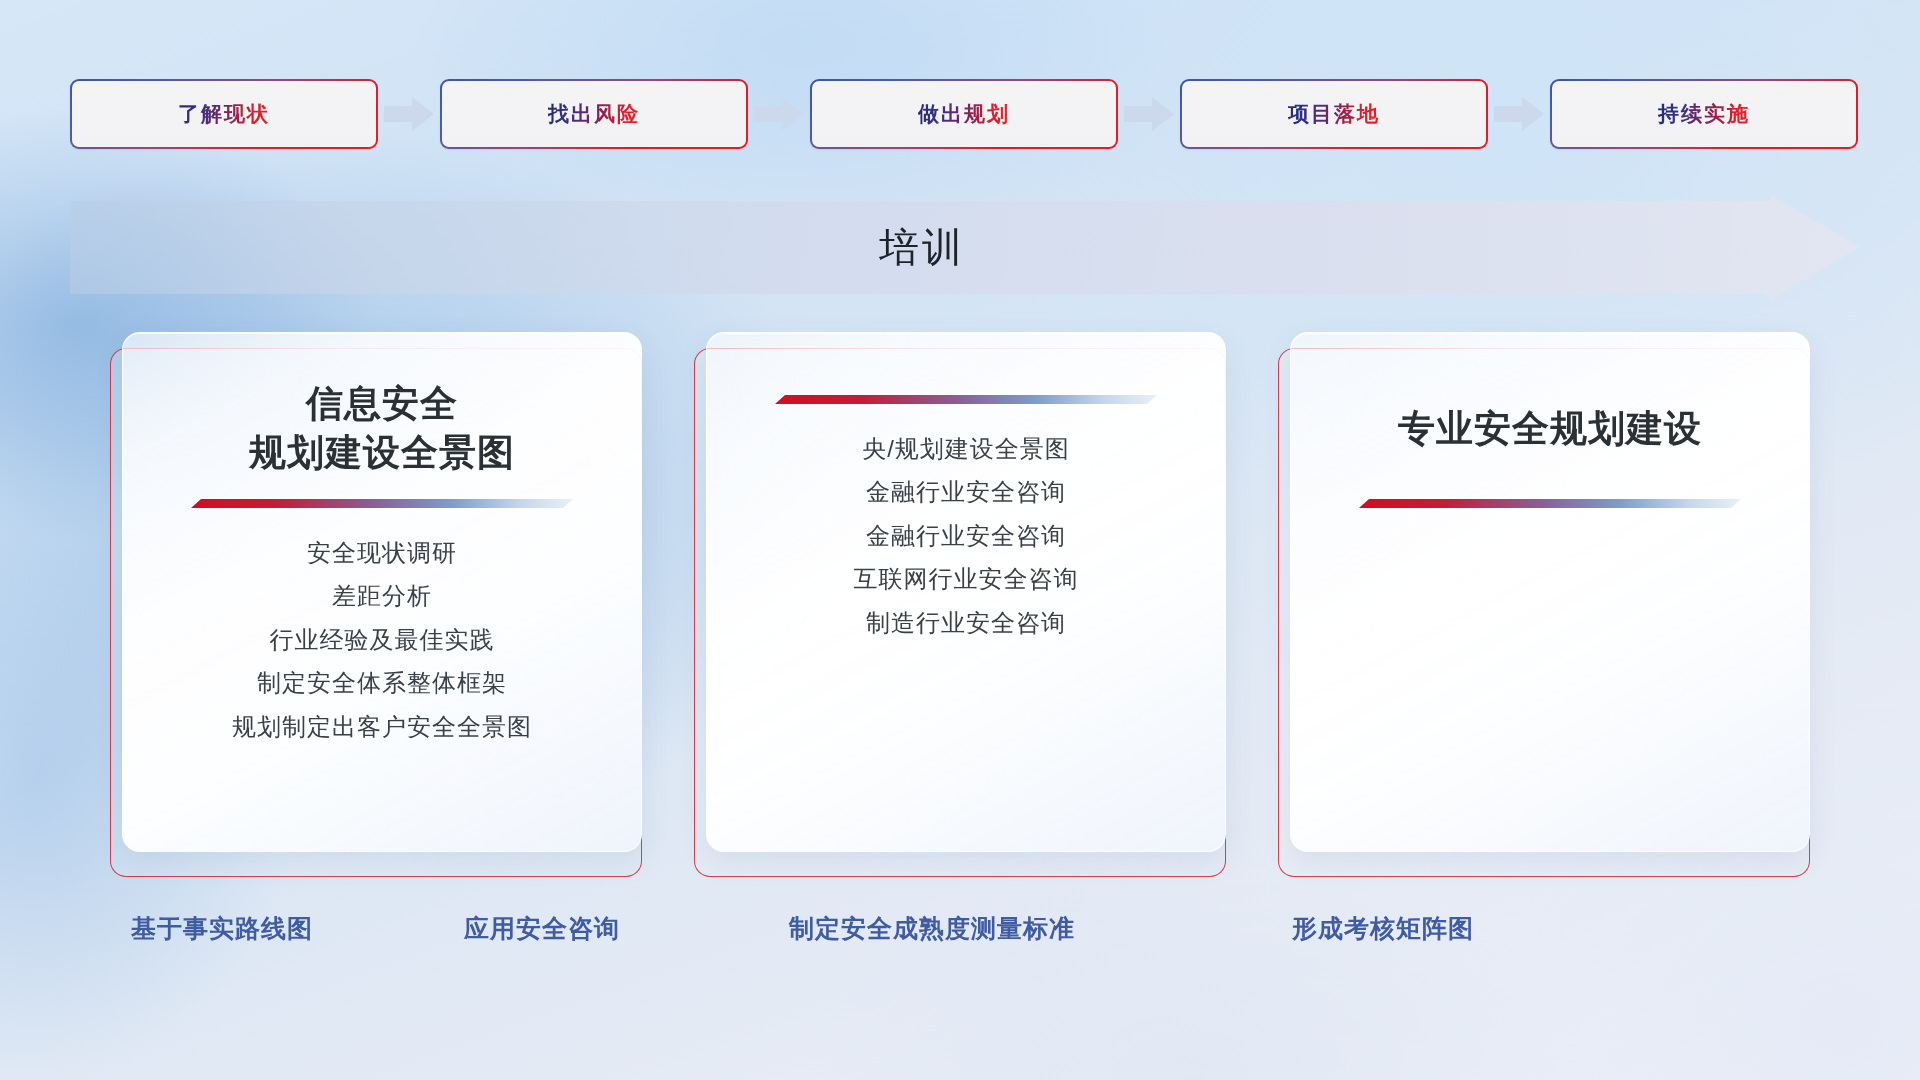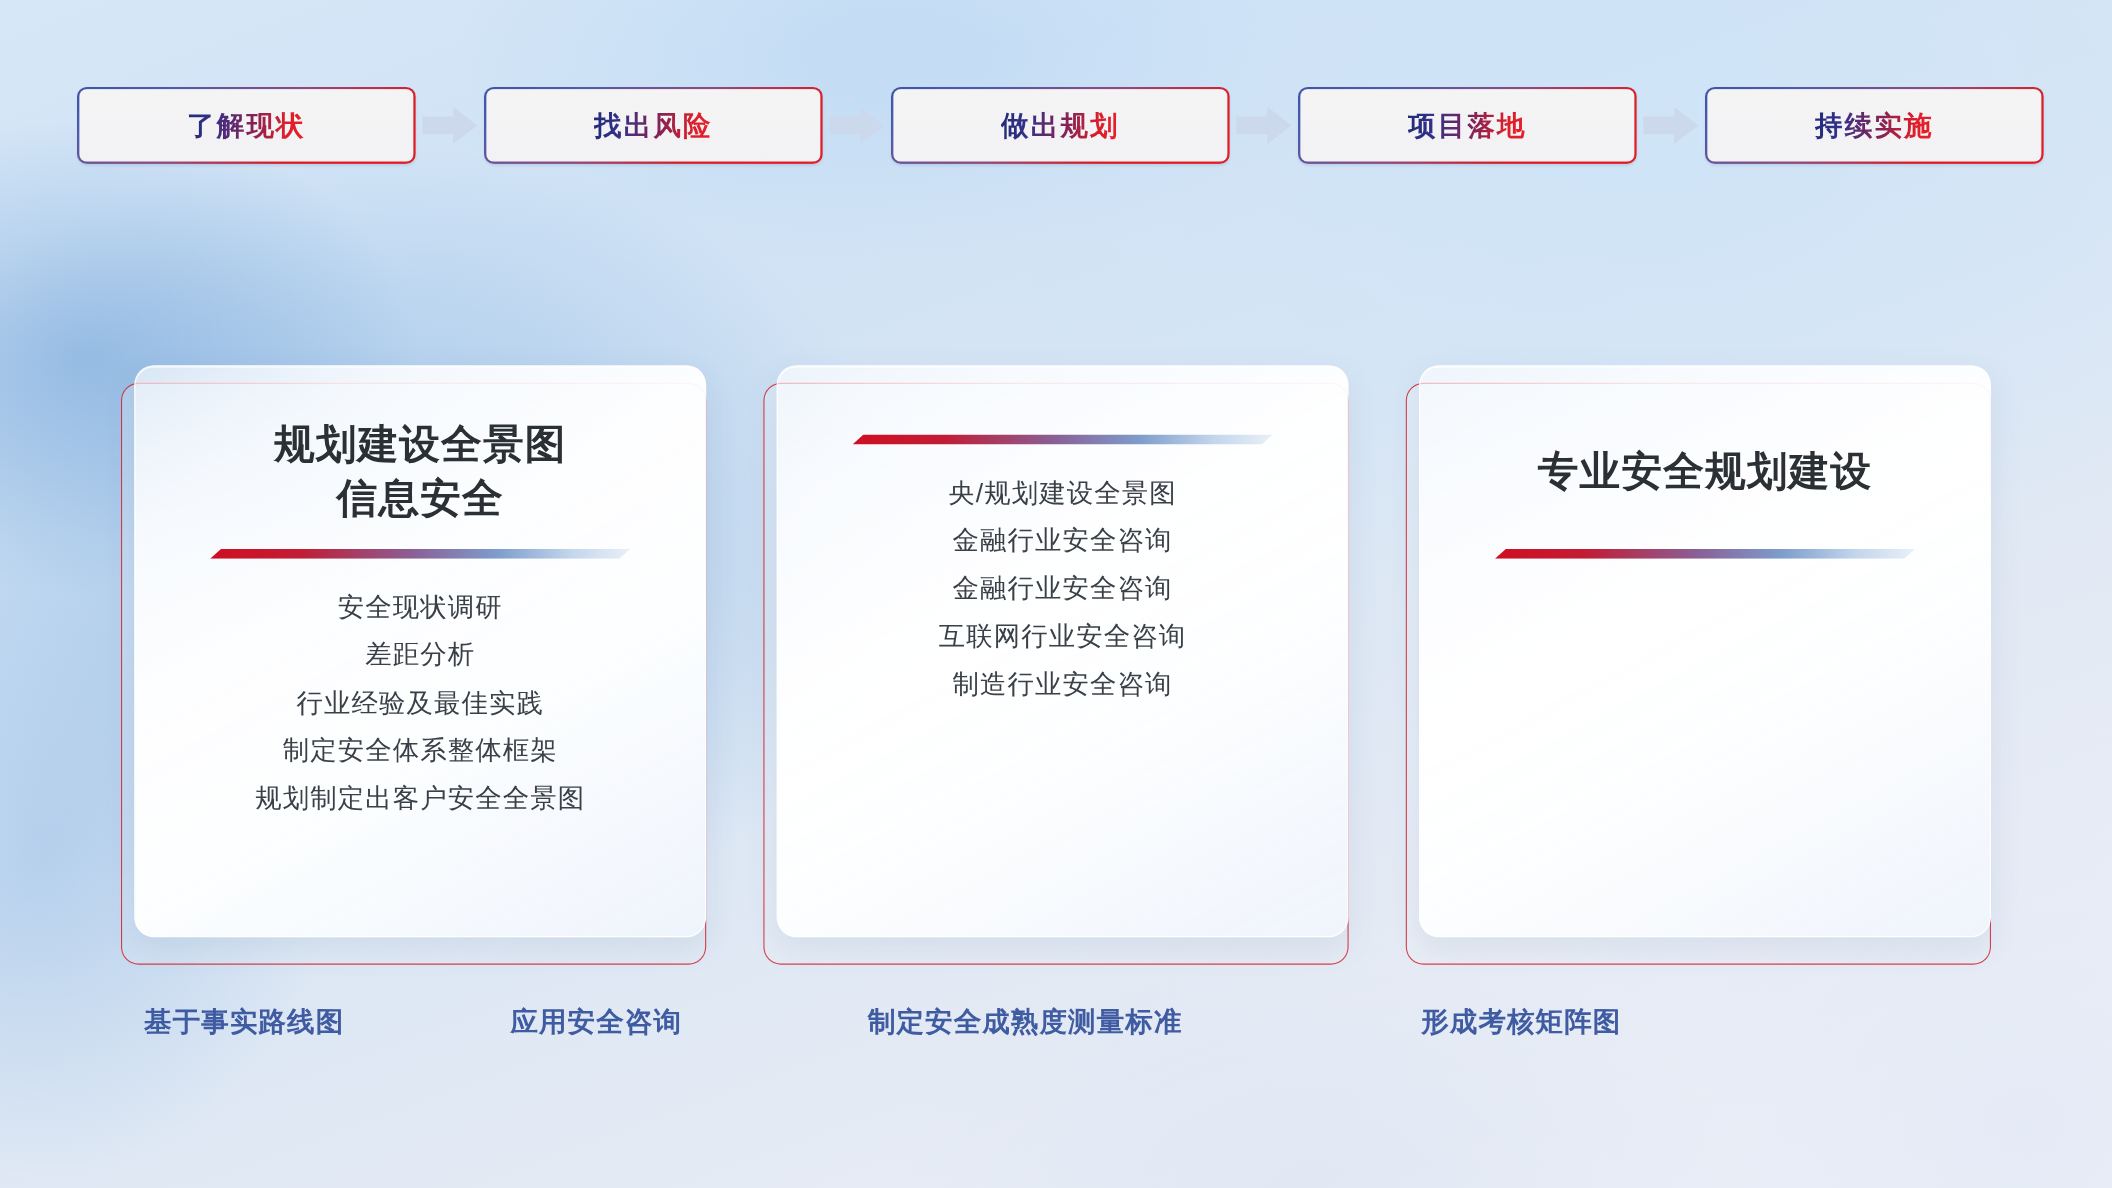--- a/index.html
+++ b/index.html
@@ -60,21 +60,21 @@
     border: 2.5px solid transparent;
     background-image:
       linear-gradient(#f4f4f5, #f2f2f4),
       linear-gradient(152deg, #3f54a8 0%, #4a5cae 18%, #8e4a7e 48%, #d81f2a 72%, #e01f28 100%);
     background-origin: border-box;
     background-clip: padding-box, border-box;
     box-shadow: 0 1px 2px rgba(40,70,120,0.10);
   }
 
   .flow-label {
-    font-size: 25px;
+    font-size: 21px;
     font-weight: 700;
     letter-spacing: 2px;
     background: linear-gradient(96deg, #1f2a78 0%, #35308a 22%, #8c2150 58%, #dd1f2b 82%, #e81f27 100%);
     -webkit-background-clip: text;
     background-clip: text;
     color: transparent;
     -webkit-text-fill-color: transparent;
     white-space: nowrap;
     text-decoration: underline;
   }
@@ -272,29 +272,46 @@
       <svg width="62" height="40" viewBox="0 0 62 40" aria-hidden="true">
         <path d="M6 12 H34 V3 L56 20 L34 37 V28 H6 Z" fill="#ccd9ec"></path>
       </svg>
     </div>
 
     <div class="flow-step">
       <span class="flow-label">持续实施</span>
     </div>
   </div>
 
+  <div class="band">
+    <svg class="band-shape" width="1790" height="105" viewBox="0 0 1790 105" preserveAspectRatio="none" aria-hidden="true">
+      <defs>
+        <linearGradient id="bandGrad" x1="0" y1="0" x2="1" y2="0">
+          <stop offset="0%" stop-color="#b9cde6" stop-opacity="0.55"></stop>
+          <stop offset="16%" stop-color="#c6d5e9" stop-opacity="0.80"></stop>
+          <stop offset="42%" stop-color="#d3dcee" stop-opacity="0.92"></stop>
+          <stop offset="70%" stop-color="#dadfee" stop-opacity="0.95"></stop>
+          <stop offset="100%" stop-color="#e3e6f2" stop-opacity="0.92"></stop>
+        </linearGradient>
+      </defs>
+      <path d="M0 6 H1700 V0 L1790 52 L1700 105 V99 H0 Z" fill="url(#bandGrad)"></path>
+    </svg>
+    <div class="band-label">
+      <span>培训</span>
+    </div>
+  </div>
 
   <div class="cards">
 
     <div class="card-wrap">
       <div class="card-plate"></div>
       <div class="card">
         <div class="card-title">
+          <span class="t-line">信息安全</span>
           <span class="t-line">规划建设全景图</span>
-          <span class="t-line">信息安全</span>
         </div>
         <div class="card-divider">
           <svg width="382" height="9" viewBox="0 0 382 9" preserveAspectRatio="none" aria-hidden="true">
             <defs>
               <linearGradient id="divGrad1" x1="0" y1="0" x2="1" y2="0">
                 <stop offset="0%" stop-color="#cf0f22"></stop>
                 <stop offset="22%" stop-color="#c11d36"></stop>
                 <stop offset="48%" stop-color="#8a5f96"></stop>
                 <stop offset="68%" stop-color="#7d9ccb"></stop>
                 <stop offset="86%" stop-color="#c3d6ec"></stop>

